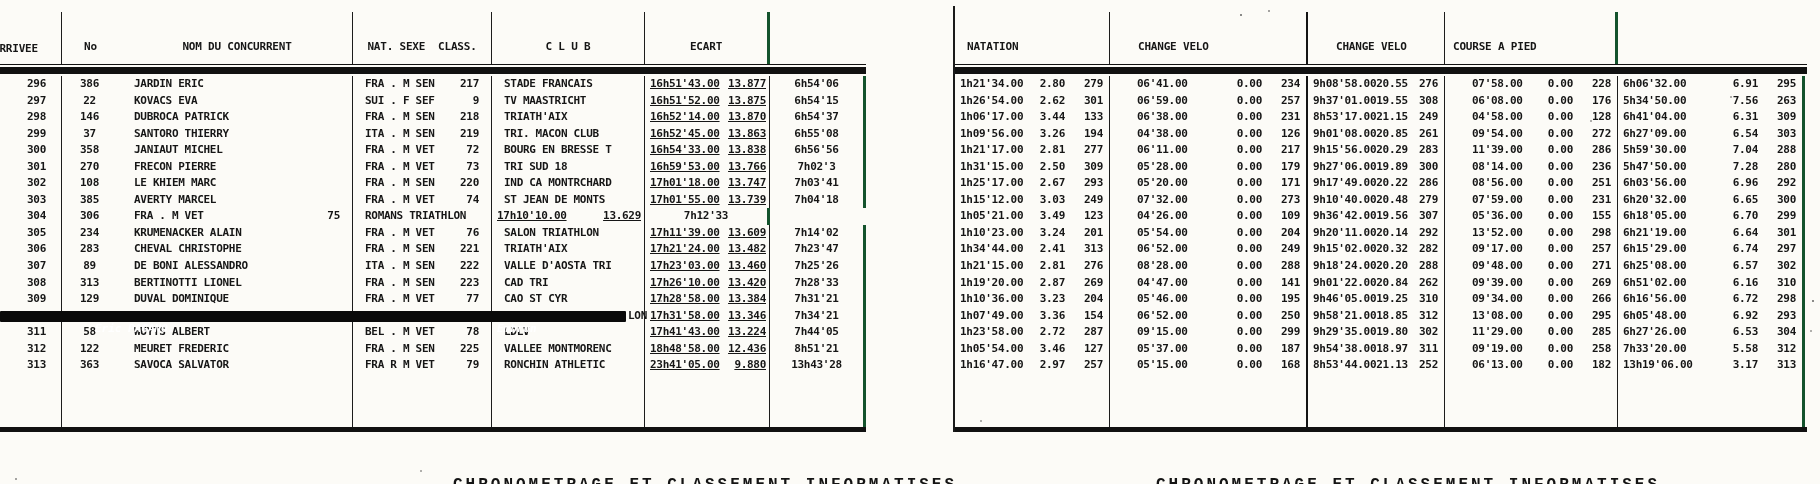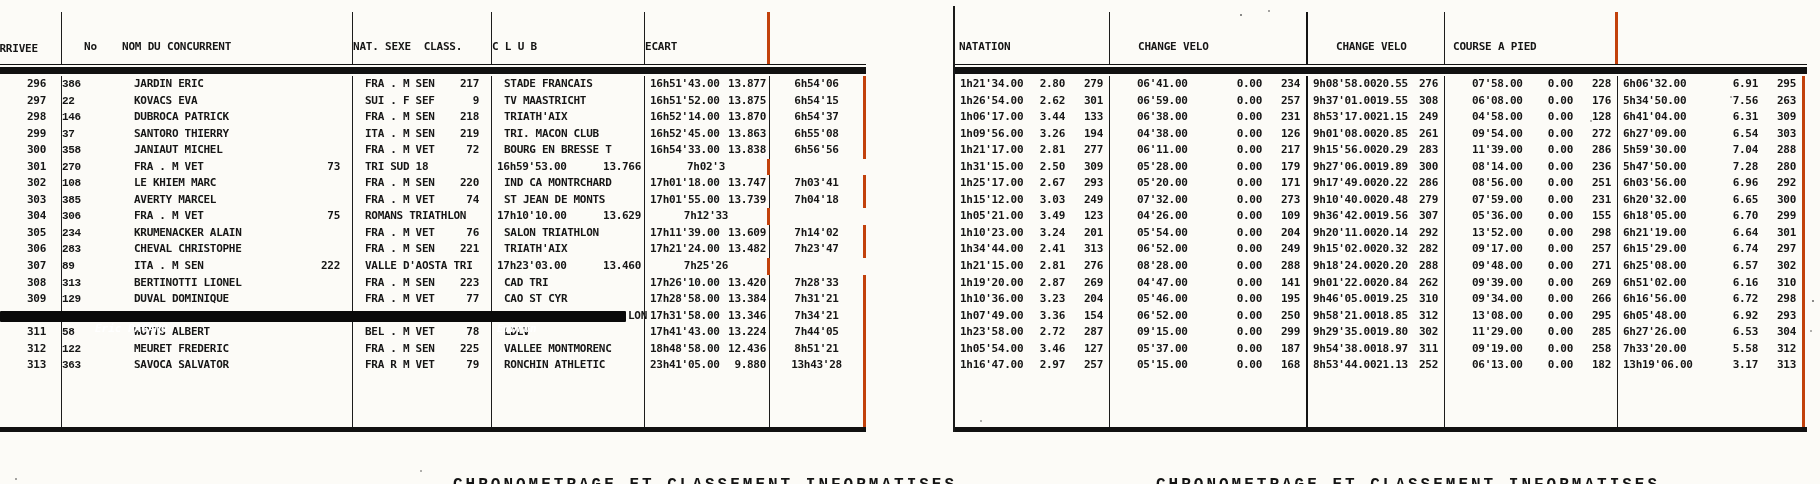--- a/index.html
+++ b/index.html
@@ -7,42 +7,42 @@
         font-family:"DejaVu Sans Mono",monospace;color:#161616;}
   
   .panel{position:absolute;top:6px;height:426px;display:flex;flex-direction:column;}
   #panel-left{left:0;width:866px;}
   #panel-right{left:953px;width:852px;border-left:2px solid #1a1a1a;}
   
   .hdr{display:grid;height:58px;font-size:11px;font-weight:bold;line-height:14px;letter-spacing:-0.2px;padding-top:6px;box-sizing:border-box;}
   .hdr-left{grid-template-columns:62px 60px 231px 139px 153px 125px 96px;}
   .hdr-right{grid-template-columns:155px 198px 137px 173px 187px;}
   .hcell{white-space:pre;overflow:hidden;}
-  .hc{text-align:left;}
+  .hc{text-align:center;}
   .arrivee{margin-left:-7px;padding-top:2px;}
   
   .rule{height:7px;background:#111;background-clip:content-box;padding-top:2px;border-top:1px solid #111;flex:none;}
   .rule-bottom{height:5px;background:#111;flex:none;}
   
   .rows{flex:1;display:flex;flex-direction:column;padding-top:2px;}
   .row{display:grid;height:16.55px;font-size:11px;font-weight:bold;line-height:16.55px;letter-spacing:-0.3px;position:relative;flex:none;}
   .rows-left .row{grid-template-columns:62px 60px 231px 139px 153px 125px 96px;}
   .rows-right .row{grid-template-columns:155px 198px 137px 173px 187px;}
   .spacer{flex:1;height:auto;}
   .cell{white-space:pre;overflow:hidden;}
   .b1{border-right:1px solid #1c1c1c;}
   .b2{border-right:2px solid #141414;}
-  .b3{border-right:3px solid #c2410c;}
+  .b3{border-right:3px solid #14532d;}
   
   .c-rank{text-align:right;padding-right:15px;}
-  .c-dos{text-align:left;padding-right:5px;font-family:Liberation Mono, monospace;}
+  .c-dos{text-align:center;padding-right:5px;}
   .c-nom{padding-left:12px;}
   .c-nat{display:flex;justify-content:space-between;padding:0 12px;}
   .c-club{padding-left:12px;}
-  .c-gen{display:flex;justify-content:space-between;padding:0 3px 0 5px;}
+  .c-gen{display:flex;justify-content:space-between;padding:0 3px 0 5px;text-decoration:underline;}
   .c-ecart{text-align:center;}
   
   .grp{display:flex;padding:0 6px 0 5px;}
   .grp .t{flex:1;text-align:left;}
   .grp .k{width:34px;text-align:right;}
   .grp .c{width:38px;text-align:right;}
   .grp.pad{padding-left:27px;}
   
   .redaction,.club-suffix{display:none;}
   .row.struck .redaction{display:block;position:absolute;left:0;top:3px;width:626px;height:11px;
@@ -174,20 +174,21 @@
           <div class="cell c-gen b1">
             <span>16h54'33.00</span>
             <span>13.838</span>
           </div>
           <div class="cell c-ecart b3">6h56'56</div>
 
         </div>
         <div class="row">
           <div class="cell c-rank b1">301</div>
           <div class="cell c-dos">270</div>
+          <div class="cell c-nom b1">FRECON PIERRE</div>
           <div class="cell c-nat b1">
             <span>FRA . M VET</span>
             <span>73</span>
           </div>
           <div class="cell c-club b1">TRI SUD 18</div>
           <div class="cell c-gen b1">
             <span>16h59'53.00</span>
             <span>13.766</span>
           </div>
           <div class="cell c-ecart b3">7h02'3</div>
@@ -268,20 +269,21 @@
           <div class="cell c-gen b1">
             <span>17h21'24.00</span>
             <span>13.482</span>
           </div>
           <div class="cell c-ecart b3">7h23'47</div>
 
         </div>
         <div class="row">
           <div class="cell c-rank b1">307</div>
           <div class="cell c-dos">89</div>
+          <div class="cell c-nom b1">DE BONI ALESSANDRO</div>
           <div class="cell c-nat b1">
             <span>ITA . M SEN</span>
             <span>222</span>
           </div>
           <div class="cell c-club b1">VALLE D'AOSTA TRI</div>
           <div class="cell c-gen b1">
             <span>17h23'03.00</span>
             <span>13.460</span>
           </div>
           <div class="cell c-ecart b3">7h25'26</div>
@@ -397,21 +399,21 @@
       <div class="b1"></div>
         <div class="b1"></div>
       <div class="b3"></div>
     </div>
     <div class="rule-bottom"></div>
   </div>
 
   <div class="panel" id="panel-right">
     <div class="hdr hdr-right">
       <div class="hcell b1">
-        <div style="padding-left:4px;">NATATION</div>
+        <div style="padding-left:12px;">NATATION</div>
         
       </div>
       <div class="hcell b2">
         <div style="padding-left:28px;">CHANGE VELO</div>
         
       </div>
       <div class="hcell b1">
         <div style="padding-left:28px;">CHANGE VELO</div>
         
       </div>

